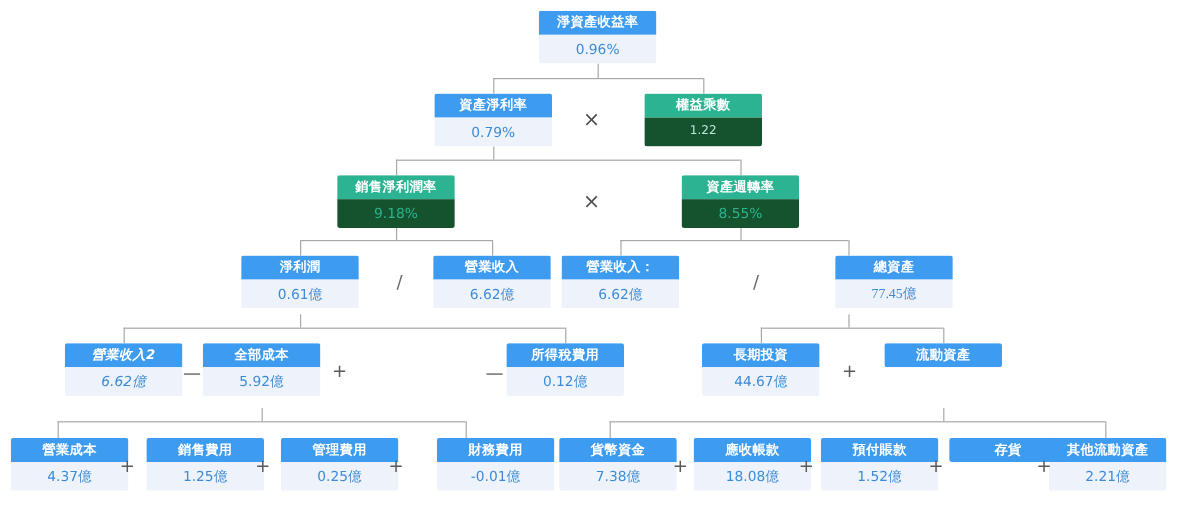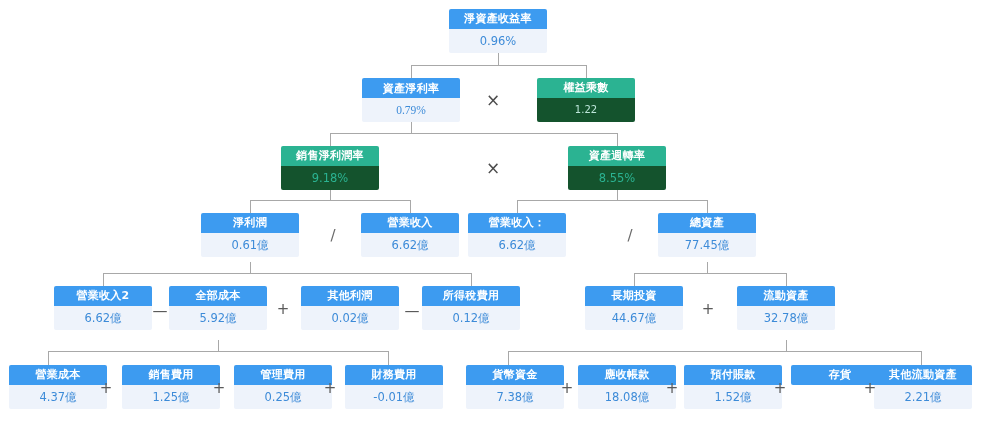--- a/index.html
+++ b/index.html
@@ -109,21 +109,21 @@
   <div class="lv" style="left:786px;top:340px;height:11px;"></div>
   <div class="lh" style="left:508px;top:351px;width:413px;"></div>
   <div class="lv" style="left:508px;top:351px;height:14px;"></div>
   <div class="lv" style="left:921px;top:351px;height:14px;"></div>
 
   <div class="node blue" style="left:449px;top:9px;">
     <div class="head">淨資產收益率</div>
     <div class="val">0.96%</div>
   </div>
 
-  <div class="node blue" style="left:362px;top:78px;font-family:Liberation Serif, serif;">
+  <div class="node blue" style="left:362px;top:78px;">
     <div class="head">資產淨利率</div>
     <div class="val">0.79%</div>
   </div>
   <div class="op big" style="left:485px;top:92px;">×</div>
   <div class="node green faint" style="left:537px;top:78px;">
     <div class="head">權益乘數</div>
     <div class="val">1.22</div>
   </div>
 
   <div class="node green" style="left:281px;top:146px;">
@@ -144,71 +144,66 @@
   <div class="node blue" style="left:361px;top:213px;">
     <div class="head">營業收入</div>
     <div class="val">6.62億</div>
   </div>
 
   <div class="node blue" style="left:468px;top:213px;">
     <div class="head">營業收入：</div>
     <div class="val">6.62億</div>
   </div>
   <div class="op slash" style="left:622px;top:228px;">∕</div>
-  <div class="node blue" style="left:658px;top:213px;">
+  <div class="node blue" style="left:696px;top:213px;font-family:Liberation Serif, serif;">
     <div class="head">總資產</div>
     <div class="val">77.45億</div>
   </div>
 
-  <div class="node blue" style="left:54px;top:286px;">
+  <div class="node blue" style="left:54px;top:286px;font-style:italic;">
     <div class="head">營業收入2</div>
     <div class="val">6.62億</div>
   </div>
   <div class="op" style="left:152px;top:304px;">—</div>
   <div class="node blue" style="left:169px;top:286px;">
     <div class="head">全部成本</div>
     <div class="val">5.92億</div>
   </div>
   <div class="op" style="left:275px;top:302px;">+</div>
-  <div class="node blue" style="left:301px;top:286px;">
-    <div class="head">其他利潤</div>
-    <div class="val">0.02億</div>
-  </div>
   <div class="op" style="left:404px;top:304px;">—</div>
   <div class="node blue" style="left:422px;top:286px;">
     <div class="head">所得稅費用</div>
     <div class="val">0.12億</div>
   </div>
 
   <div class="node blue" style="left:585px;top:286px;">
     <div class="head">長期投資</div>
     <div class="val">44.67億</div>
   </div>
   <div class="op" style="left:700px;top:302px;">+</div>
   <div class="node blue" style="left:737px;top:286px;">
     <div class="head">流動資產</div>
-    <div class="val">32.78億</div>
   </div>
 
   <div class="node blue" style="left:9px;top:365px;">
     <div class="head">營業成本</div>
     <div class="val">4.37億</div>
   </div>
   <div class="op" style="left:98px;top:381px;">+</div>
   <div class="node blue" style="left:122px;top:365px;">
     <div class="head">銷售費用</div>
     <div class="val">1.25億</div>
   </div>
   <div class="op" style="left:211px;top:381px;">+</div>
   <div class="node blue" style="left:234px;top:365px;">
     <div class="head">管理費用</div>
     <div class="val">0.25億</div>
   </div>
   <div class="op" style="left:322px;top:381px;">+</div>
-  <div class="node blue" style="left:345px;top:365px;">
+  <div class="node blue" style="left:364px;top:365px;">
     <div class="head">財務費用</div>
     <div class="val">-0.01億</div>
   </div>
 
   <div class="node blue" style="left:466px;top:365px;">
     <div class="head">貨幣資金</div>
     <div class="val">7.38億</div>
   </div>
   <div class="op" style="left:559px;top:381px;">+</div>
   <div class="node blue" style="left:578px;top:365px;">

